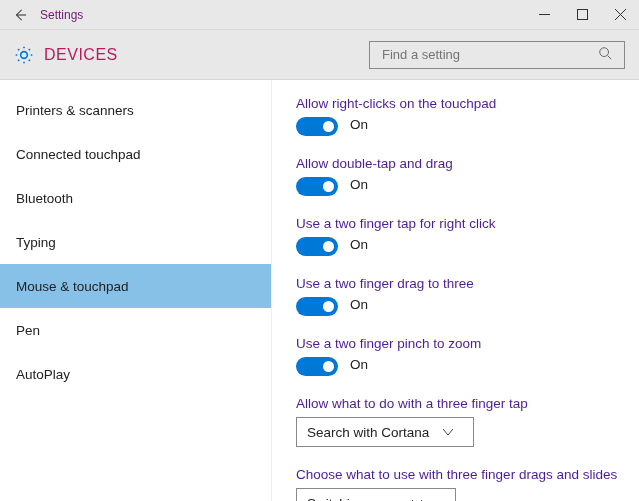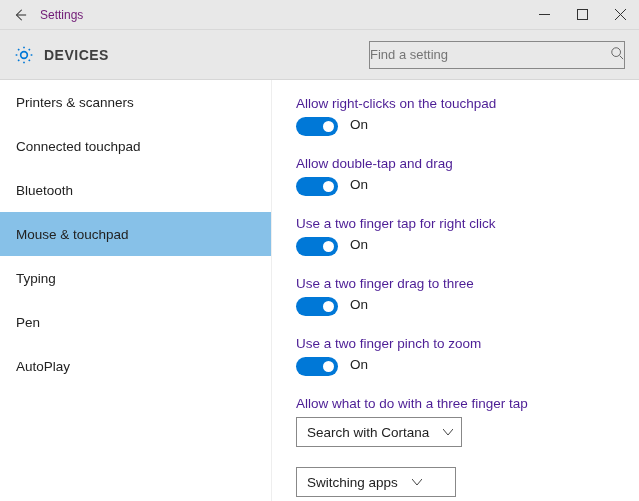--- a/index.html
+++ b/index.html
@@ -7,41 +7,41 @@
 
   .titlebar { height: 30px; background: #e8e8e8; display: flex; align-items: center; border-bottom: 1px solid #d8d8d8; }
   .titlebar .back { width: 40px; display:flex; align-items:center; justify-content:center; height:100%; }
   .titlebar .title { font-size: 12px; color: #701a75; }
   .titlebar .spacer { flex: 1; }
   .titlebar .winbtn { width: 38px; height:100%; display:flex; align-items:center; justify-content:center; color:#333; }
   .titlebar .winbtn svg { width:11px; height:11px; }
 
   .header { height: 50px; background: #e8e8e8; display:flex; align-items:center; padding: 0 14px 0 14px; border-bottom: 1px solid #d6d6d6; }
   .header .gear { width: 20px; height:20px; margin-right: 10px; color:#0078d7; display:flex; align-items:center; justify-content:center; }
-  .header .section-title { font-size: 14px; font-weight: 700; letter-spacing: 0.5px; color:#404040; }
+  .header .section-title { font-size: 16px; font-weight: 400; letter-spacing: 0.5px; color:#be185d; }
   .header .spacer { flex:1; }
-  .searchwrap { width: 256px; height: 28px; border: 1px solid #888; background:#e8e8e8; display:flex; align-items:center; padding: 0 0; }
+  .searchwrap { width: 256px; height: 28px; border: 1px solid #888; background:#e8e8e8; display:flex; align-items:center; padding: 0 12px; }
   .searchwrap input { flex:1; border:none; background:transparent; outline:none; font-size:13px; color:#555; }
   .searchwrap .sicon { color:#555; }
 
   .body { display:flex; height: calc(501px - 80px); }
-  .sidebar { width: 272px; background:#fff; border-right: 1px solid #eee; padding-top: 0; }
+  .sidebar { width: 272px; background:#fff; border-right: 1px solid #eee; padding-top: 8px; }
   .side-item { height: 44px; display:flex; align-items:center; padding-left: 16px; font-size: 13.5px; color:#222; cursor:default; }
   .side-item.selected { background:#87c1e8; }
 
   .content { flex:1; background:#fff; padding: 16px 18px 10px 24px; overflow:hidden; }
   .opt { margin-bottom: 20px; }
   .opt-label { font-size: 13.5px; color:#4c1d95; margin-bottom: 6px; }
   .toggle-row { display:flex; align-items:flex-start; gap:12px; }
   .toggle { width: 42px; height: 19px; border-radius: 19px; background:#0078d7; position:relative; }
   .toggle::after { content:""; position:absolute; width:11px; height:11px; background:#fff; border-radius:50%; top:4px; right:4px; }
   .toggle-text { font-size:13.5px; }
 
   .drop { margin-top:6px; }
-  .dropdown { border:1px solid #888; height: 30px; padding: 0 8px 0 10px; display:inline-flex; align-items:center; gap:14px; min-width:160px; font-size:13.5px; }
+  .dropdown { border:1px solid #888; height: 30px; padding: 0 20px 0 10px; display:inline-flex; align-items:center; gap:14px; min-width:160px; font-size:13.5px; }
   .dropdown .chev { font-size:10px; color:#444; }
 </style>
 </head>
 <body>
 
 <div class="titlebar">
   <div class="back">
     <svg width="14" height="14" viewBox="0 0 16 16">
         <path d="M10 2 L4 8 L10 14" stroke="#333" stroke-width="1.2" fill="none"></path>
         <path d="M4 8 H15" stroke="#333" stroke-width="1.2"></path>
@@ -90,25 +90,25 @@
   <div class="sidebar">
     <div class="side-item">
         <span>Printers &amp; scanners</span>
       </div>
     <div class="side-item">
         <span>Connected touchpad</span>
       </div>
     <div class="side-item">
         <span>Bluetooth</span>
       </div>
+    <div class="side-item">
+        <span>Typing</span>
+      </div>
     <div class="side-item selected">
         <span>Mouse &amp; touchpad</span>
-      </div>
-    <div class="side-item">
-        <span>Typing</span>
       </div>
     <div class="side-item">
         <span>Pen</span>
       </div>
     <div class="side-item">
         <span>AutoPlay</span>
       </div>
   </div>
 
   <div class="content">
@@ -161,20 +161,21 @@
           <span class="chev">
             <svg width="10" height="7" viewBox="0 0 10 7">
                 <path d="M0 0 L5 6 L10 0" stroke="#444" stroke-width="1" fill="none"></path>
               </svg>
           </span>
         </div>
       </div>
     </div>
 
     <div class="opt" style="margin-bottom:0">
+      <div class="opt-label">Choose what to use with three finger drags and slides</div>
       <div class="drop">
         <div class="dropdown">
           <span>Switching apps</span>
           <span class="chev">
             <svg width="10" height="7" viewBox="0 0 10 7">
                 <path d="M0 0 L5 6 L10 0" stroke="#444" stroke-width="1" fill="none"></path>
               </svg>
           </span>
         </div>
       </div>

